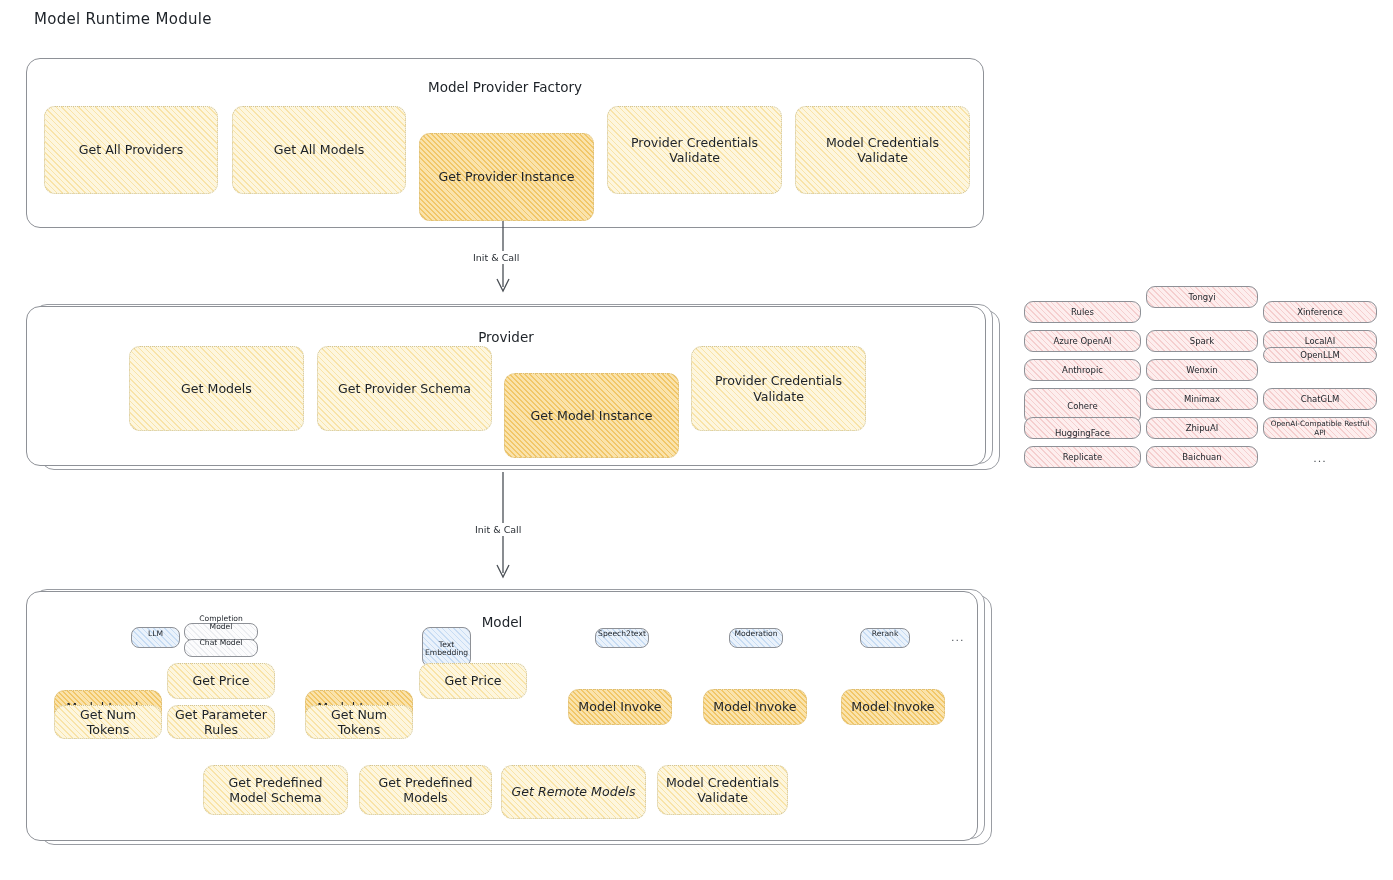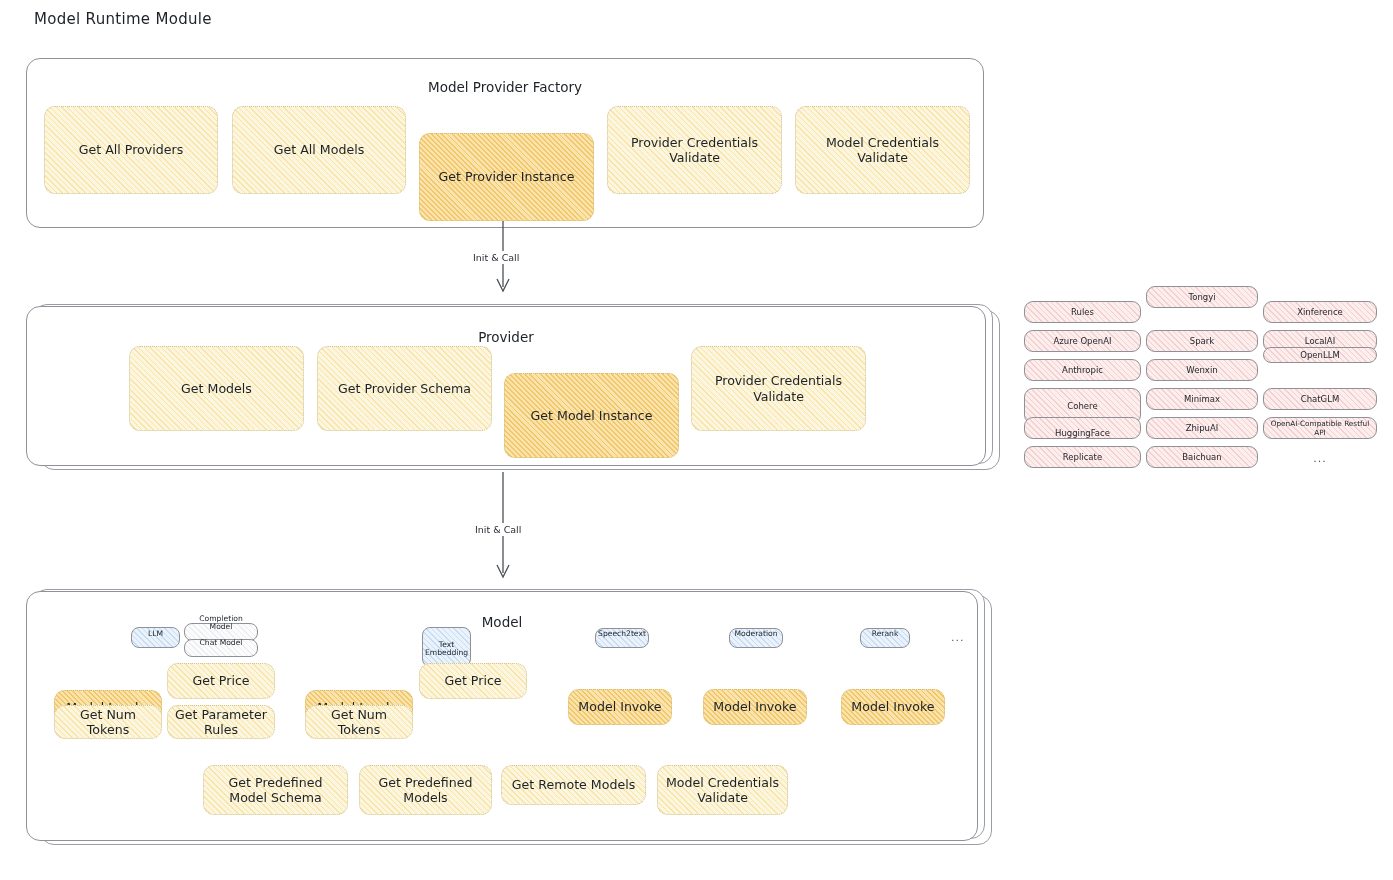--- a/index.html
+++ b/index.html
@@ -321,20 +321,20 @@
     </div>
 
   <div class="dots" style="left:951px;top:631px;">...</div>
 
   <div class="node" style="left:203px;top:765px;width:145px;height:50px;">
     <span>Get Predefined Model Schema</span>
     </div>
   <div class="node" style="left:359px;top:765px;width:133px;height:50px;">
     <span>Get Predefined Models</span>
     </div>
-  <div class="node" style="left:501px;top:765px;width:145px;height:40px;">
+  <div class="node" style="left:501px;top:765px;width:145px;height:54px;font-style:italic;">
     <span>Get Remote Models</span>
     </div>
   <div class="node" style="left:657px;top:765px;width:131px;height:50px;">
     <span>Model Credentials Validate</span>
     </div>
 
 </div>
 
 </body></html>

